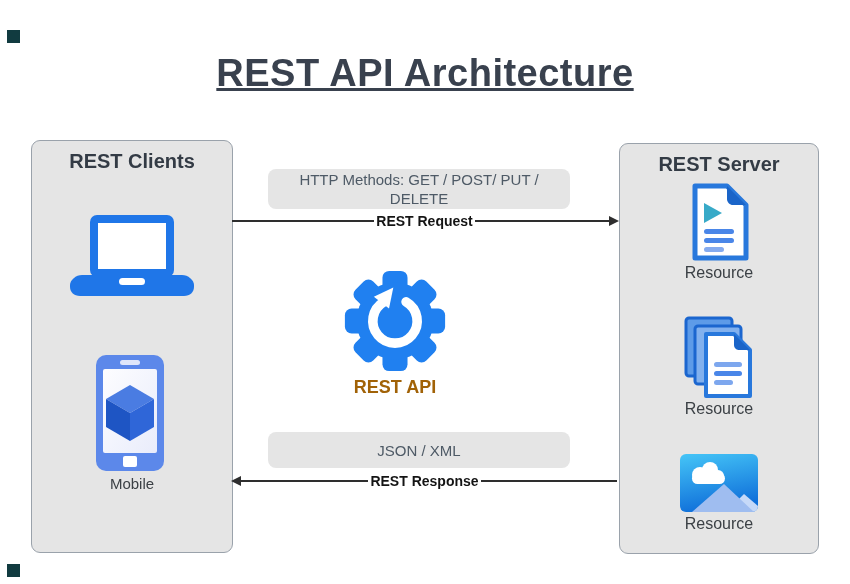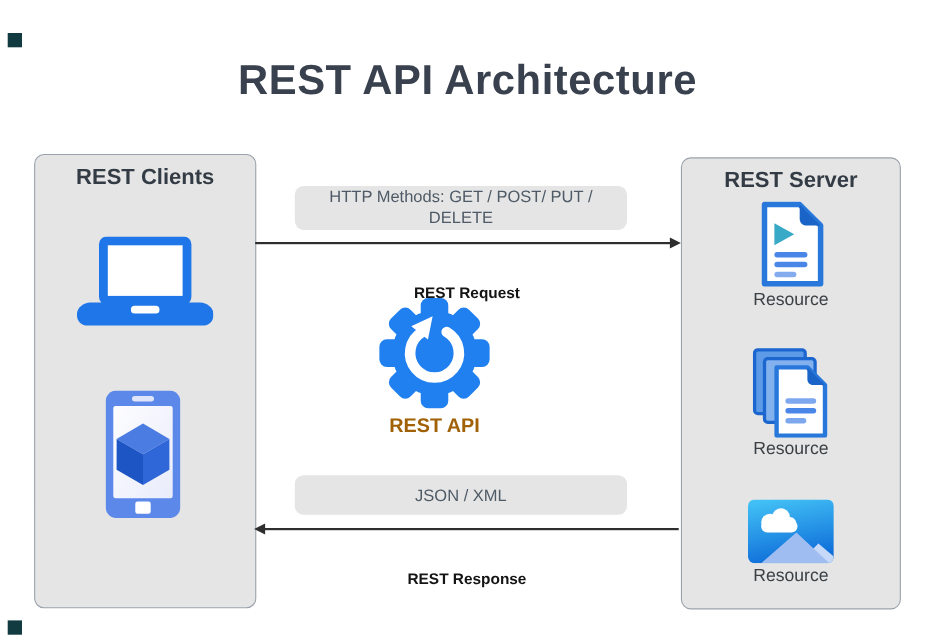--- a/index.html
+++ b/index.html
@@ -2,38 +2,38 @@
 <html><head>
 <meta charset="utf-8">
 <style>
   html,body{margin:0;padding:0;background:#fff;}
   #canvas{position:relative;width:850px;height:584px;background:#ffffff;overflow:hidden;
           font-family:"Liberation Sans",sans-serif;color:#3b4045;}
 
   .corner-marker{position:absolute;width:13px;height:13px;background:#113b40;}
 
   .page-title{position:absolute;left:0;top:52px;width:850px;text-align:center;
-              font-size:38px;font-weight:bold;color:#39414e;letter-spacing:.5px;}
+              font-size:38px;font-weight:bold;color:#39414e;letter-spacing:.5px;text-decoration:underline;}
 
   .node-box{position:absolute;background:#e5e5e5;border:1px solid #9aa2ab;border-radius:9px;}
   .node-box .box-title{position:absolute;left:0;top:9px;width:100%;text-align:center;
                        font-size:20px;font-weight:bold;color:#333b45;}
   .icon-wrap{position:absolute;}
   .icon-caption{position:absolute;width:100%;text-align:center;font-size:15px;color:#3b4045;}
 
   .msg-panel{position:absolute;background:#e5e5e5;border-radius:8px;color:#4e5a66;
              font-size:15px;line-height:19px;text-align:center;
              display:flex;align-items:center;justify-content:center;padding:0 14px;box-sizing:border-box;}
 
   .flow-line{position:absolute;height:2px;background:#2e2e2e;}
   .arrow-right{position:absolute;width:0;height:0;border-top:5px solid transparent;
                border-bottom:5px solid transparent;border-left:10px solid #2e2e2e;}
   .arrow-left{position:absolute;width:0;height:0;border-top:5px solid transparent;
               border-bottom:5px solid transparent;border-right:10px solid #2e2e2e;}
-  .flow-label{position:absolute;text-align:center;font-size:14px;font-weight:bold;color:#141414;margin-top:45px;}
+  .flow-label{position:absolute;text-align:center;font-size:14px;font-weight:bold;color:#141414;}
   .flow-label span{background:#ffffff;padding:0 2px;}
 
   .api-label{position:absolute;text-align:center;font-size:18px;font-weight:bold;color:#a16207;}
 </style>
 </head>
 <body>
 
 <div id="canvas">
 
   <div class="corner-marker" style="left:7px;top:30px;"></div>
@@ -63,20 +63,21 @@
         </defs>
         <rect x="0" y="0" width="68" height="116" rx="10" fill="#5c88ea"></rect>
         <rect x="24" y="5" width="20" height="5" rx="2.5" fill="#dfe6fa"></rect>
         <rect x="7" y="14" width="54" height="84" rx="2" fill="url(#phoneScreen)"></rect>
         <polygon points="34,30 58,44 34,58 10,44" fill="#4a7ce2"></polygon>
         <polygon points="10,44 34,58 34,86 10,72" fill="#1e55c4"></polygon>
         <polygon points="58,44 34,58 34,86 58,72" fill="#2f66d8"></polygon>
         <rect x="27" y="101" width="14" height="11" rx="2" fill="#ffffff"></rect>
       </svg>
     </div>
+    <div class="icon-caption" style="top:334px;">Mobile</div>
   </div>
 
   <div class="node-box" style="left:619px;top:143px;width:198px;height:409px;">
     <div class="box-title">REST Server</div>
 
     <div class="icon-wrap" style="left:67px;top:39px;width:64px;height:78px;">
       <svg width="64" height="78" viewBox="0 0 64 78">
         <path d="M8,3 h32 l19,19 v53 h-51 z" fill="#ffffff" stroke="#2878dc" stroke-width="5" stroke-linejoin="round"></path>
         <path d="M40,3 l19,19 h-13 c-3.3,0 -6,-2.7 -6,-6 z" fill="#1a64c8"></path>
         <polygon points="17,20 35,30 17,40" fill="#38aac8"></polygon>

